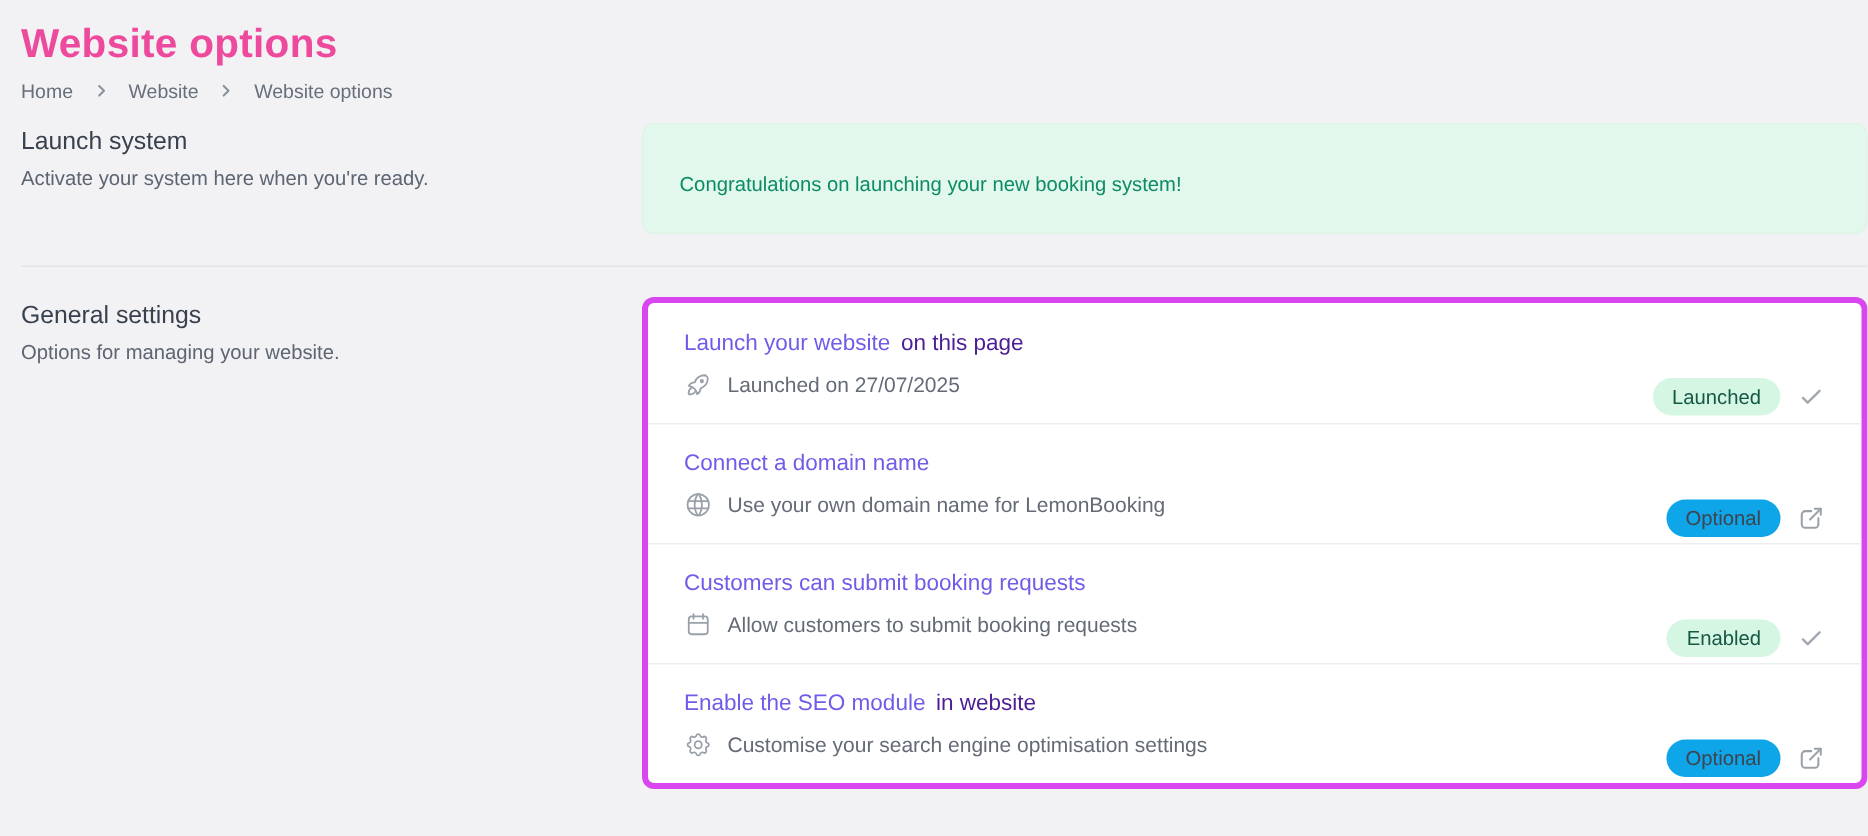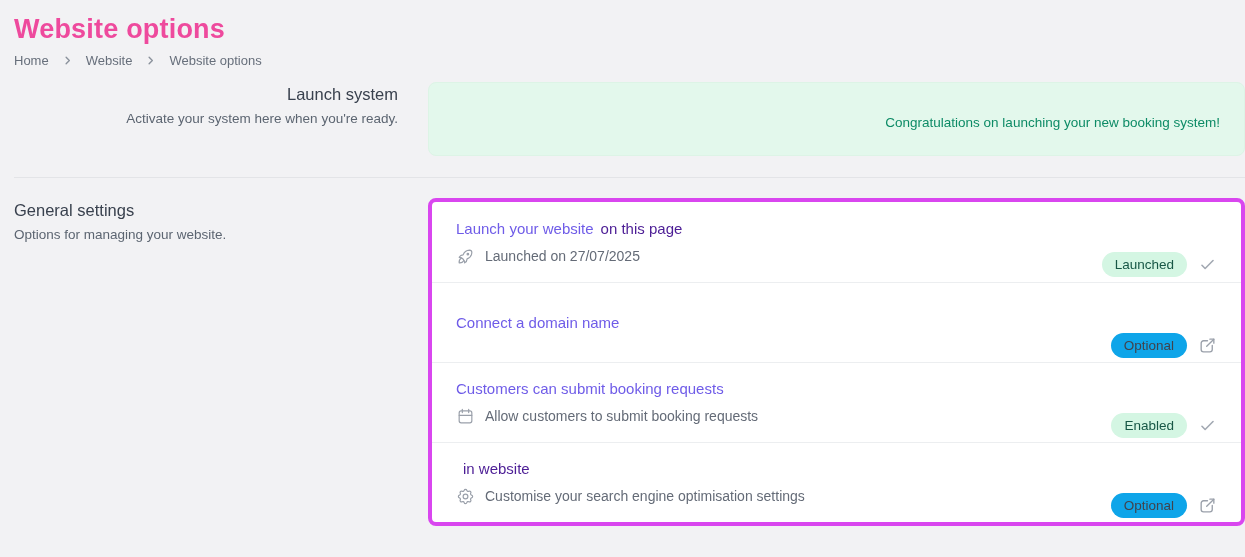--- a/index.html
+++ b/index.html
@@ -30,21 +30,21 @@
   }
   .breadcrumb .crumb { cursor: default; }
   .breadcrumb svg { width: 11px; height: 11px; color: #8b929c; display: block; }
 
   
   .section {
     display: grid;
     grid-template-columns: 414px 1fr;
     align-items: start;
   }
-  .section-1 { margin-top: 14px; text-align: right; }
+  .section-1 { margin-top: 14px; }
   .section-2 { margin-top: 20px; }
   .section-left { padding-top: 3px; padding-right: 30px; }
   .section-heading { font-size: 16.5px; font-weight: 500; color: #39414e; }
   .section-desc { font-size: 13.5px; color: #5c6571; margin-top: 7px; }
 
   .divider {
     border: none;
     border-top: 1px solid #e3e4e7;
     margin-top: 21px;
   }
@@ -173,20 +173,30 @@
             </svg>
         </div>
       </div>
 
       <div class="setting-row">
         <div class="row-main">
           <div class="row-title-line">
             <a class="row-link">Connect a domain name</a>
             <span class="row-suffix"></span>
           </div>
+          <div class="row-sub-line">
+            <svg viewBox="0 0 24 24" fill="none" stroke="currentColor" stroke-width="1.5" stroke-linecap="round" stroke-linejoin="round">
+                <circle cx="12" cy="12" r="9"></circle>
+                <path d="M3.6 9h16.8"></path>
+                <path d="M3.6 15h16.8"></path>
+                <path d="M11.5 3a17 17 0 0 0 0 18"></path>
+                <path d="M12.5 3a17 17 0 0 1 0 18"></path>
+              </svg>
+            <span>Use your own domain name for LemonBooking</span>
+          </div>
         </div>
         <div class="row-end">
           <span class="badge badge-gray">Optional</span>
           <svg class="action-icon ext-icon" viewBox="0 0 24 24" fill="none" stroke="currentColor" stroke-width="1.7" stroke-linecap="round" stroke-linejoin="round">
               <path d="M12 6H7a3 3 0 0 0-3 3v8a3 3 0 0 0 3 3h8a3 3 0 0 0 3-3v-5"></path>
               <path d="M11 13l9-9"></path>
               <path d="M15 4h5v5"></path>
             </svg>
         </div>
       </div>
@@ -211,20 +221,21 @@
           <span class="badge badge-green">Enabled</span>
           <svg class="action-icon check-icon" viewBox="0 0 24 24" fill="none" stroke="currentColor" stroke-width="2" stroke-linecap="round" stroke-linejoin="round">
               <path d="M5 13l4 4L19 7"></path>
             </svg>
         </div>
       </div>
 
       <div class="setting-row">
         <div class="row-main">
           <div class="row-title-line">
+            <a class="row-link">Enable the SEO module</a>
             <span class="row-suffix">in website</span>
           </div>
           <div class="row-sub-line">
             <svg viewBox="0 0 24 24" fill="none" stroke="currentColor" stroke-width="1.5" stroke-linecap="round" stroke-linejoin="round">
                 <path d="M10.325 4.317c.426 -1.756 2.924 -1.756 3.35 0a1.724 1.724 0 0 0 2.573 1.066c1.543 -.94 3.31 .826 2.37 2.37a1.724 1.724 0 0 0 1.065 2.572c1.756 .426 1.756 2.924 0 3.35a1.724 1.724 0 0 0 -1.066 2.573c.94 1.543 -.826 3.31 -2.37 2.37a1.724 1.724 0 0 0 -2.572 1.065c-.426 1.756 -2.924 1.756 -3.35 0a1.724 1.724 0 0 0 -2.573 -1.066c-1.543 .94 -3.31 -.826 -2.37 -2.37a1.724 1.724 0 0 0 -1.065 -2.572c-1.756 -.426 -1.756 -2.924 0 -3.35a1.724 1.724 0 0 0 1.066 -2.573c-.94 -1.543 .826 -3.31 2.37 -2.37c1 .608 2.296 .07 2.572 -1.065z"></path>
                 <circle cx="12" cy="12" r="3"></circle>
               </svg>
             <span>Customise your search engine optimisation settings</span>
           </div>
         </div>

